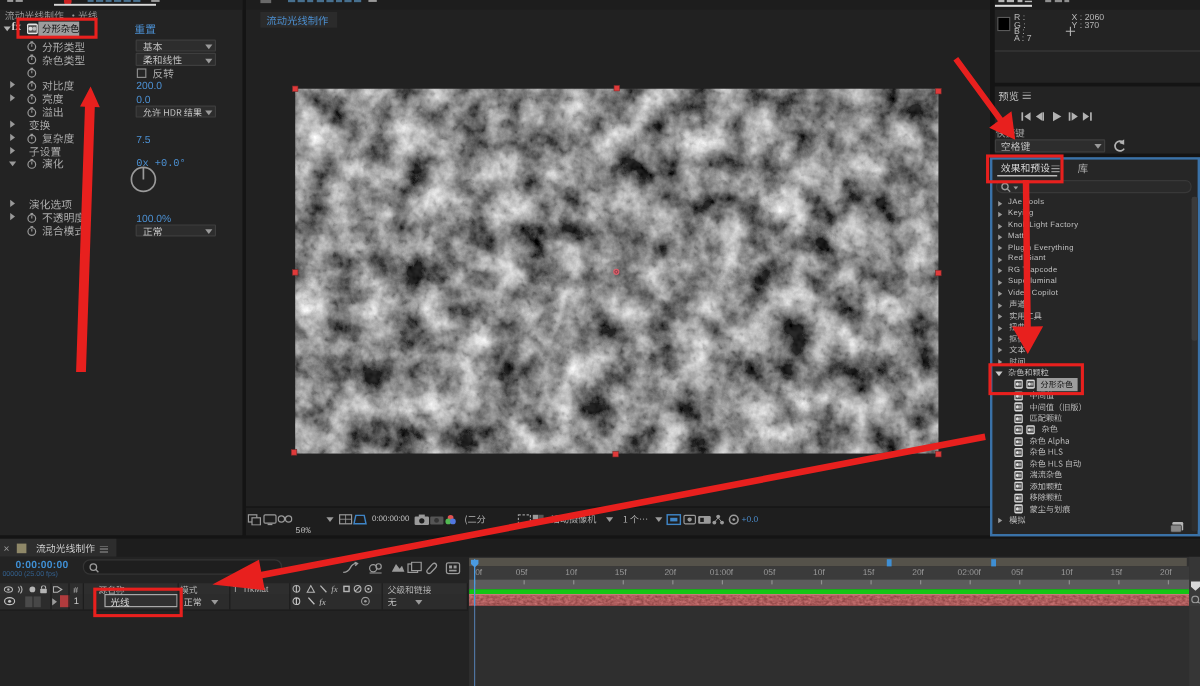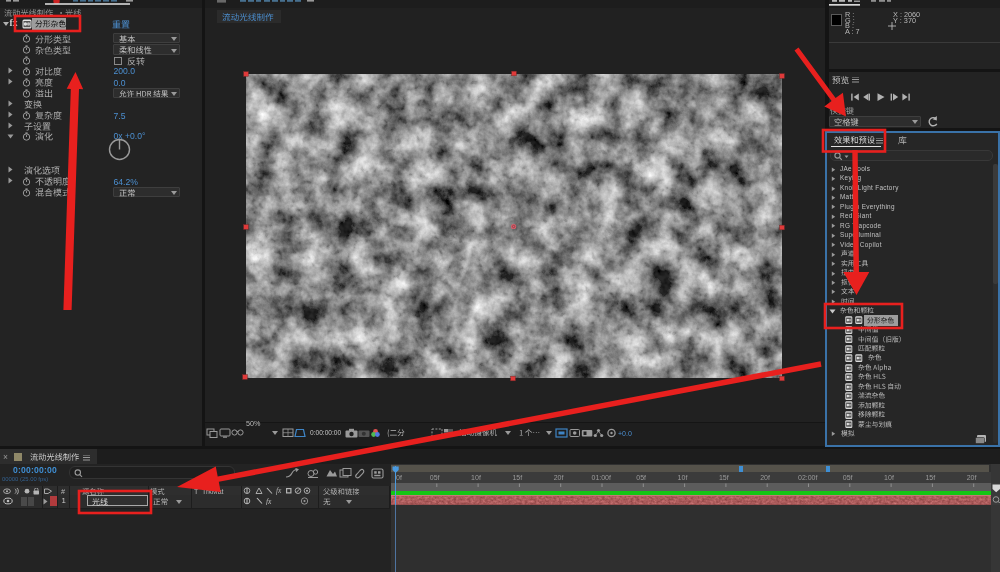--- a/index.html
+++ b/index.html
@@ -151,39 +151,39 @@
     <path d="M0.5 1.5 L6.5 1.5 L3.5 5.5 Z" fill="#9a9a9a"></path>
   </svg>
 <svg style="position:absolute;left:22px;top:131.6px;" width="9" height="9">
     <circle cx="4.5" cy="5" r="3.2" fill="none" stroke="#9a9a9a" stroke-width="1"></circle>
     <rect x="3.4" y="0.4" width="2.2" height="1.4" fill="#9a9a9a"></rect>
     <line x1="4.5" y1="5" x2="4.5" y2="2.8" stroke="#9a9a9a" stroke-width="0.9"></line>
   </svg>
 <svg style="position:absolute;left:34px;top:131.2px;overflow:visible" width="21" height="13">
     <path fill="#aeaeae" d="M7.0 8.2C7.7 8.5 8.6 9.1 9.0 9.4L9.5 9.0C9.0 8.6 8.2 8.1 7.5 7.8ZM5.4 7.9C4.9 8.3 4.1 8.7 3.3 8.9C3.5 9.0 3.7 9.3 3.8 9.4C4.6 9.1 5.5 8.6 6.0 8.1ZM1.9 1.8C2.3 2.0 2.9 2.4 3.2 2.6L3.7 2.1C3.3 1.9 2.7 1.5 2.3 1.3ZM1.3 4.2C1.8 4.5 2.4 4.8 2.7 5.0L3.1 4.5C2.8 4.3 2.2 3.9 1.7 3.7ZM1.6 8.8 2.2 9.2C2.6 8.4 3.1 7.3 3.5 6.4L3.0 6.0C2.5 7.0 2.0 8.1 1.6 8.8ZM5.8 1.3C5.9 1.5 6.1 1.8 6.2 2.0H3.8V3.5H4.4V2.6H8.7V3.5H9.4V2.0H6.9C6.8 1.8 6.7 1.4 6.5 1.1ZM4.7 6.4H6.2V7.2H4.7ZM6.8 6.4H8.4V7.2H6.8ZM4.7 5.2H6.2V5.9H4.7ZM6.8 5.2H8.4V5.9H6.8ZM4.4 3.4V4.0H6.2V4.7H4.1V7.7H9.0V4.7H6.8V4.0H8.6V3.4Z M17.8 2.5C17.2 3.4 16.3 4.3 15.4 5.1V1.3H14.6V5.6C14.1 6.0 13.5 6.4 12.9 6.7C13.1 6.8 13.3 7.0 13.4 7.2C13.8 7.0 14.2 6.7 14.6 6.5V8.0C14.6 9.0 14.9 9.3 15.8 9.3C16.0 9.3 17.2 9.3 17.4 9.3C18.4 9.3 18.6 8.7 18.7 7.0C18.5 7.0 18.2 6.8 18.0 6.7C17.9 8.2 17.9 8.6 17.4 8.6C17.1 8.6 16.1 8.6 15.9 8.6C15.5 8.6 15.4 8.5 15.4 8.0V6.0C16.5 5.1 17.6 4.1 18.5 2.9ZM12.8 1.2C12.3 2.6 11.3 3.9 10.4 4.8C10.5 4.9 10.7 5.3 10.8 5.4C11.2 5.1 11.5 4.7 11.9 4.2V9.5H12.6V3.2C12.9 2.6 13.2 2.0 13.5 1.4Z"></path>
   </svg>
-<div style="position:absolute;left:113.5px;top:131.4px;font-family:Liberation Sans, sans-serif;font-size:8.6px;line-height:10.6px;color:#4c90d2;white-space:pre">0x +0.0°</div>
+<div style="position:absolute;left:113.5px;top:131.4px;font-family:Liberation Mono, monospace;font-size:8.6px;line-height:10.6px;color:#4c90d2;white-space:pre">0x +0.0°</div>
 <svg style="position:absolute;left:6.5px;top:166.2px;" width="8" height="8">
     <path d="M1.5 0.5 L5.5 3.5 L1.5 6.5 Z" fill="#9a9a9a"></path>
   </svg>
 <svg style="position:absolute;left:23px;top:165.29999999999998px;overflow:visible" width="39" height="13">
     <path fill="#aeaeae" d="M7.0 8.2C7.7 8.5 8.6 9.1 9.0 9.4L9.5 9.0C9.0 8.6 8.2 8.1 7.5 7.8ZM5.4 7.9C4.9 8.3 4.1 8.7 3.3 8.9C3.5 9.0 3.7 9.3 3.8 9.4C4.6 9.1 5.5 8.6 6.0 8.1ZM1.9 1.8C2.3 2.0 2.9 2.4 3.2 2.6L3.7 2.1C3.3 1.9 2.7 1.5 2.3 1.3ZM1.3 4.2C1.8 4.5 2.4 4.8 2.7 5.0L3.1 4.5C2.8 4.3 2.2 3.9 1.7 3.7ZM1.6 8.8 2.2 9.2C2.6 8.4 3.1 7.3 3.5 6.4L3.0 6.0C2.5 7.0 2.0 8.1 1.6 8.8ZM5.8 1.3C5.9 1.5 6.1 1.8 6.2 2.0H3.8V3.5H4.4V2.6H8.7V3.5H9.4V2.0H6.9C6.8 1.8 6.7 1.4 6.5 1.1ZM4.7 6.4H6.2V7.2H4.7ZM6.8 6.4H8.4V7.2H6.8ZM4.7 5.2H6.2V5.9H4.7ZM6.8 5.2H8.4V5.9H6.8ZM4.4 3.4V4.0H6.2V4.7H4.1V7.7H9.0V4.7H6.8V4.0H8.6V3.4Z M17.8 2.5C17.2 3.4 16.3 4.3 15.4 5.1V1.3H14.6V5.6C14.1 6.0 13.5 6.4 12.9 6.7C13.1 6.8 13.3 7.0 13.4 7.2C13.8 7.0 14.2 6.7 14.6 6.5V8.0C14.6 9.0 14.9 9.3 15.8 9.3C16.0 9.3 17.2 9.3 17.4 9.3C18.4 9.3 18.6 8.7 18.7 7.0C18.5 7.0 18.2 6.8 18.0 6.7C17.9 8.2 17.9 8.6 17.4 8.6C17.1 8.6 16.1 8.6 15.9 8.6C15.5 8.6 15.4 8.5 15.4 8.0V6.0C16.5 5.1 17.6 4.1 18.5 2.9ZM12.8 1.2C12.3 2.6 11.3 3.9 10.4 4.8C10.5 4.9 10.7 5.3 10.8 5.4C11.2 5.1 11.5 4.7 11.9 4.2V9.5H12.6V3.2C12.9 2.6 13.2 2.0 13.5 1.4Z M19.5 1.9C20.1 2.3 20.7 2.9 20.9 3.4L21.5 2.9C21.2 2.5 20.6 1.9 20.1 1.5ZM23.0 1.5C22.8 2.3 22.4 3.0 21.9 3.6C22.1 3.7 22.4 3.8 22.5 3.9C22.7 3.7 22.9 3.4 23.1 3.0H24.4V4.3H21.9V4.9H23.5C23.4 6.1 23.0 7.0 21.6 7.4C21.8 7.6 22.0 7.8 22.1 8.0C23.6 7.4 24.0 6.4 24.2 4.9H25.1V7.0C25.1 7.7 25.3 7.9 25.9 7.9C26.1 7.9 26.7 7.9 26.8 7.9C27.4 7.9 27.6 7.6 27.6 6.5C27.4 6.4 27.2 6.3 27.0 6.2C27.0 7.1 27.0 7.3 26.7 7.3C26.6 7.3 26.1 7.3 26.0 7.3C25.8 7.3 25.8 7.2 25.8 7.0V4.9H27.6V4.3H25.1V3.0H27.2V2.4H25.1V1.2H24.4V2.4H23.4C23.5 2.2 23.6 1.9 23.7 1.6ZM21.3 4.6H19.5V5.3H20.6V8.0C20.2 8.2 19.8 8.5 19.4 8.9L19.9 9.5C20.4 8.9 20.9 8.4 21.2 8.4C21.4 8.4 21.7 8.7 22.0 8.9C22.6 9.3 23.4 9.4 24.4 9.4C25.3 9.4 26.8 9.3 27.5 9.3C27.5 9.1 27.6 8.7 27.7 8.6C26.8 8.7 25.4 8.7 24.4 8.7C23.5 8.7 22.7 8.7 22.1 8.3C21.7 8.1 21.5 7.9 21.3 7.8Z M33.6 4.2V6.1C33.6 7.1 33.3 8.2 30.9 8.9C31.0 9.0 31.2 9.3 31.3 9.4C33.8 8.6 34.2 7.3 34.2 6.1V4.2ZM34.2 7.9C34.9 8.4 35.8 9.0 36.2 9.5L36.6 9.0C36.2 8.6 35.3 7.9 34.6 7.5ZM28.3 7.1 28.4 7.8C29.3 7.5 30.4 7.1 31.4 6.8L31.3 6.2L30.2 6.5V2.9H31.3V2.2H28.4V2.9H29.5V6.7ZM31.8 3.1V7.4H32.4V3.7H35.3V7.3H36.0V3.1H33.9C34.0 2.8 34.2 2.5 34.3 2.2H36.6V1.6H31.4V2.2H33.5C33.4 2.5 33.3 2.8 33.2 3.1Z"></path>
   </svg>
 <svg style="position:absolute;left:6.5px;top:177.3px;" width="8" height="8">
     <path d="M1.5 0.5 L5.5 3.5 L1.5 6.5 Z" fill="#9a9a9a"></path>
   </svg>
 <svg style="position:absolute;left:22px;top:176.8px;" width="9" height="9">
     <circle cx="4.5" cy="5" r="3.2" fill="none" stroke="#9a9a9a" stroke-width="1"></circle>
     <rect x="3.4" y="0.4" width="2.2" height="1.4" fill="#9a9a9a"></rect>
     <line x1="4.5" y1="5" x2="4.5" y2="2.8" stroke="#9a9a9a" stroke-width="0.9"></line>
   </svg>
 <svg style="position:absolute;left:34px;top:176.4px;overflow:visible" width="39" height="13">
     <path fill="#aeaeae" d="M6.0 4.4C7.1 5.2 8.5 6.2 9.1 6.9L9.6 6.4C9.0 5.7 7.6 4.7 6.5 4.0ZM1.6 1.8V2.5H5.6C4.7 4.0 3.2 5.6 1.4 6.4C1.5 6.6 1.7 6.9 1.9 7.0C3.1 6.4 4.2 5.5 5.1 4.4V9.4H5.9V3.5C6.1 3.2 6.3 2.8 6.5 2.5H9.4V1.8Z M10.5 1.9C11.1 2.3 11.7 2.9 11.9 3.4L12.5 2.9C12.2 2.5 11.6 1.9 11.1 1.5ZM17.7 1.3C16.6 1.6 14.7 1.7 13.0 1.8C13.1 1.9 13.2 2.1 13.2 2.3C13.9 2.3 14.6 2.2 15.3 2.2V2.8H12.8V3.4H14.9C14.3 4.0 13.4 4.6 12.5 4.9C12.7 5.0 12.9 5.2 13.0 5.3C13.8 5.0 14.7 4.4 15.3 3.7V4.9H16.0V3.7C16.6 4.4 17.5 5.0 18.3 5.3C18.4 5.2 18.6 4.9 18.7 4.8C17.9 4.6 17.0 4.0 16.4 3.4H18.6V2.8H16.0V2.1C16.8 2.0 17.5 1.9 18.1 1.8ZM13.5 5.1V5.6H14.6C14.4 6.6 14.0 7.3 12.8 7.7C12.9 7.8 13.1 8.1 13.2 8.2C14.6 7.7 15.0 6.9 15.2 5.6H16.3C16.2 5.9 16.1 6.2 16.1 6.4H17.6C17.5 7.1 17.4 7.4 17.3 7.5C17.2 7.6 17.2 7.6 17.0 7.6C16.9 7.6 16.4 7.6 16.0 7.6C16.1 7.7 16.2 7.9 16.2 8.1C16.6 8.1 17.1 8.1 17.3 8.1C17.5 8.1 17.7 8.0 17.8 7.9C18.0 7.7 18.1 7.2 18.2 6.2C18.3 6.1 18.3 5.9 18.3 5.9H16.8L17.0 5.1ZM12.3 4.6H10.5V5.3H11.6V8.0C11.2 8.2 10.8 8.5 10.4 8.9L10.9 9.5C11.4 8.9 11.9 8.4 12.2 8.4C12.4 8.4 12.7 8.7 13.0 8.9C13.6 9.3 14.4 9.4 15.4 9.4C16.3 9.4 17.8 9.3 18.5 9.3C18.5 9.1 18.6 8.7 18.7 8.6C17.8 8.7 16.4 8.7 15.4 8.7C14.5 8.7 13.7 8.7 13.1 8.3C12.7 8.1 12.5 7.9 12.3 7.8Z M22.0 4.7V6.5H20.4V4.7ZM22.0 4.1H20.4V2.4H22.0ZM19.7 1.7V7.9H20.4V7.1H22.7V1.7ZM26.7 2.2V3.8H24.2V2.2ZM23.5 1.6V4.8C23.5 6.2 23.4 7.9 21.8 9.1C22.0 9.2 22.2 9.4 22.3 9.5C23.4 8.7 23.8 7.6 24.0 6.6H26.7V8.6C26.7 8.7 26.6 8.8 26.5 8.8C26.3 8.8 25.7 8.8 25.2 8.8C25.3 9.0 25.4 9.3 25.4 9.4C26.2 9.4 26.7 9.4 27.0 9.3C27.3 9.2 27.4 9.0 27.4 8.6V1.6ZM26.7 4.4V6.0H24.1C24.2 5.6 24.2 5.1 24.2 4.8V4.4Z M31.5 2.9V3.7H30.0V4.3H31.5V5.8H35.0V4.3H36.4V3.7H35.0V2.9H34.3V3.7H32.1V2.9ZM34.3 4.3V5.2H32.1V4.3ZM34.8 6.9C34.4 7.4 33.9 7.8 33.2 8.0C32.6 7.7 32.0 7.4 31.7 6.9ZM30.2 6.4V6.9H31.3L31.0 7.0C31.4 7.5 31.9 8.0 32.5 8.3C31.6 8.6 30.7 8.7 29.7 8.8C29.8 9.0 30.0 9.2 30.0 9.4C31.1 9.3 32.2 9.1 33.2 8.7C34.1 9.1 35.1 9.3 36.3 9.5C36.3 9.3 36.5 9.0 36.7 8.9C35.7 8.8 34.7 8.6 33.9 8.3C34.7 7.9 35.4 7.3 35.8 6.6L35.4 6.3L35.3 6.4ZM32.3 1.3C32.4 1.5 32.5 1.8 32.6 2.1H29.1V4.5C29.1 5.9 29.1 7.8 28.3 9.2C28.5 9.2 28.8 9.4 28.9 9.5C29.7 8.0 29.8 6.0 29.8 4.5V2.7H36.5V2.1H33.4C33.3 1.8 33.1 1.4 32.9 1.1Z"></path>
   </svg>
-<div style="position:absolute;left:113.5px;top:176.60000000000002px;font-family:'Liberation Sans',sans-serif;font-size:8.6px;line-height:10.6px;color:#4c90d2;white-space:pre">64.2%</div>
+<div style="position:absolute;left:113.5px;top:176.60000000000002px;font-family:'Liberation Sans',sans-serif;font-size:8.6px;line-height:10.6px;color:#4c90d2;white-space:pre">100.0%</div>
 <svg style="position:absolute;left:22px;top:187.7px;" width="9" height="9">
     <circle cx="4.5" cy="5" r="3.2" fill="none" stroke="#9a9a9a" stroke-width="1"></circle>
     <rect x="3.4" y="0.4" width="2.2" height="1.4" fill="#9a9a9a"></rect>
     <line x1="4.5" y1="5" x2="4.5" y2="2.8" stroke="#9a9a9a" stroke-width="0.9"></line>
   </svg>
 <svg style="position:absolute;left:34px;top:187.29999999999998px;overflow:visible" width="39" height="13">
     <path fill="#aeaeae" d="M4.8 3.5H8.2V4.3H4.8ZM4.8 2.1H8.2V2.9H4.8ZM4.2 1.6V4.9H8.9V1.6ZM1.8 1.8C2.3 2.1 3.1 2.5 3.4 2.8L3.9 2.3C3.5 2.0 2.7 1.6 2.2 1.3ZM1.4 4.2C1.9 4.6 2.6 5.0 3.0 5.2L3.4 4.7C3.0 4.5 2.3 4.1 1.8 3.8ZM1.6 8.9 2.2 9.3C2.7 8.5 3.3 7.4 3.8 6.4L3.3 6.0C2.8 7.0 2.1 8.2 1.6 8.9ZM4.2 9.5C4.3 9.4 4.6 9.3 6.6 8.8C6.5 8.7 6.5 8.4 6.5 8.2L4.9 8.6V6.9H6.5V6.3H4.9V5.3H4.2V8.3C4.2 8.6 4.1 8.7 3.9 8.8C4.0 9.0 4.1 9.3 4.2 9.5ZM6.8 5.3V8.4C6.8 9.1 7.0 9.3 7.7 9.3C7.9 9.3 8.7 9.3 8.8 9.3C9.4 9.3 9.6 9.0 9.7 7.9C9.5 7.8 9.2 7.8 9.1 7.6C9.1 8.6 9.0 8.7 8.8 8.7C8.6 8.7 7.9 8.7 7.8 8.7C7.5 8.7 7.5 8.7 7.5 8.4V7.4C8.2 7.1 9.0 6.7 9.5 6.3L9.1 5.8C8.7 6.1 8.1 6.5 7.5 6.8V5.3Z M14.7 1.2C13.7 2.5 12.1 3.8 10.4 4.4C10.5 4.6 10.7 4.8 10.8 5.0C11.3 4.8 11.8 4.6 12.2 4.3V4.7H16.8V4.1C17.2 4.4 17.7 4.7 18.2 4.9C18.3 4.7 18.5 4.5 18.7 4.3C17.3 3.7 16.0 3.0 15.0 1.9L15.2 1.5ZM12.5 4.1C13.3 3.6 14.0 3.0 14.6 2.4C15.2 3.1 16.0 3.6 16.7 4.1ZM11.8 5.8V9.4H12.4V8.9H16.6V9.4H17.4V5.8ZM12.4 8.3V6.4H16.6V8.3Z M23.2 5.0H26.4V5.6H23.2ZM23.2 3.9H26.4V4.5H23.2ZM25.6 1.2V1.9H24.2V1.2H23.6V1.9H22.2V2.5H23.6V3.2H24.2V2.5H25.6V3.2H26.2V2.5H27.5V1.9H26.2V1.2ZM22.6 3.3V6.1H24.5C24.4 6.4 24.4 6.7 24.3 6.9H22.1V7.5H24.1C23.8 8.2 23.1 8.6 21.8 8.9C21.9 9.1 22.1 9.3 22.2 9.5C23.7 9.1 24.5 8.4 24.8 7.5C25.3 8.5 26.1 9.1 27.3 9.5C27.4 9.3 27.5 9.0 27.7 8.9C26.7 8.7 25.9 8.2 25.5 7.5H27.5V6.9H25.0C25.0 6.7 25.1 6.4 25.1 6.1H27.0V3.3ZM20.6 1.2V2.9H19.4V3.5H20.6V3.6C20.3 4.8 19.8 6.2 19.3 7.0C19.4 7.1 19.6 7.4 19.6 7.6C20.0 7.1 20.3 6.3 20.6 5.4V9.5H21.2V4.8C21.5 5.3 21.7 5.9 21.9 6.2L22.3 5.7C22.1 5.4 21.5 4.3 21.2 3.9V3.5H22.1V2.9H21.2V1.2Z M34.4 1.6C34.8 1.9 35.4 2.4 35.7 2.8L36.1 2.3C35.9 2.0 35.3 1.6 34.8 1.2ZM33.1 1.2C33.1 1.8 33.1 2.3 33.1 2.9H28.5V3.5H33.2C33.4 6.9 34.2 9.5 35.6 9.5C36.3 9.5 36.6 9.0 36.7 7.4C36.5 7.4 36.3 7.2 36.1 7.1C36.0 8.3 35.9 8.8 35.7 8.8C34.8 8.8 34.1 6.6 33.9 3.5H36.5V2.9H33.8C33.8 2.3 33.8 1.8 33.8 1.2ZM28.5 8.5 28.7 9.2C29.9 8.9 31.6 8.6 33.1 8.2L33.0 7.6L31.1 8.0V5.5H32.8V4.9H28.8V5.5H30.4V8.1Z"></path>
   </svg>
 <div style="position:absolute;left:113px;top:186.7px;width:67px;height:10.5px;background:#2d2d2d;border:1px solid #3e3e3e;border-radius:1px"></div>
 <svg style="position:absolute;left:117.5px;top:187.89999999999998px;overflow:visible" width="19" height="12">
@@ -258,21 +258,21 @@
   </svg>
 <svg style="position:absolute;left:219px;top:428px;" width="12" height="10">
     <rect x="1" y="1" width="10" height="7" rx="1" fill="none" stroke="#9a9a9a"></rect>
     <rect x="4" y="8.5" width="4" height="1.2" fill="#9a9a9a"></rect>
   </svg>
 <svg style="position:absolute;left:231px;top:428px;" width="13" height="10">
     <circle cx="3.5" cy="4.5" r="2.6" fill="none" stroke="#9a9a9a"></circle>
     <circle cx="9.5" cy="4.5" r="2.6" fill="none" stroke="#9a9a9a"></circle>
     <path d="M6 4 Q6.5 2.5 7 4" stroke="#9a9a9a" fill="none"></path>
   </svg>
-<div style="position:absolute;left:246px;top:419px;font-family:Liberation Sans, sans-serif;font-size:7.2px;line-height:9.2px;color:#b9b9b9;white-space:pre">50%</div>
+<div style="position:absolute;left:246px;top:439px;font-family:Liberation Mono, monospace;font-size:7.2px;line-height:9.2px;color:#b9b9b9;white-space:pre">50%</div>
 <svg style="position:absolute;left:271px;top:430px;" width="8" height="6">
     <path d="M1 1 L7 1 L4 5 Z" fill="#9a9a9a"></path>
   </svg>
 <svg style="position:absolute;left:282px;top:428px;" width="12" height="10">
     <rect x="1" y="1" width="10" height="7.5" fill="none" stroke="#9a9a9a"></rect>
     <line x1="6" y1="1" x2="6" y2="8.5" stroke="#9a9a9a" stroke-width="0.7"></line>
     <line x1="1" y1="4.7" x2="11" y2="4.7" stroke="#9a9a9a" stroke-width="0.7"></line>
   </svg>
 <svg style="position:absolute;left:294px;top:428px;" width="12" height="10">
     <path d="M2.5 1.5 L9.5 1.5 L11 8.5 L1 8.5 Z" fill="none" stroke="#3f85c6" stroke-width="1.2"></path>

